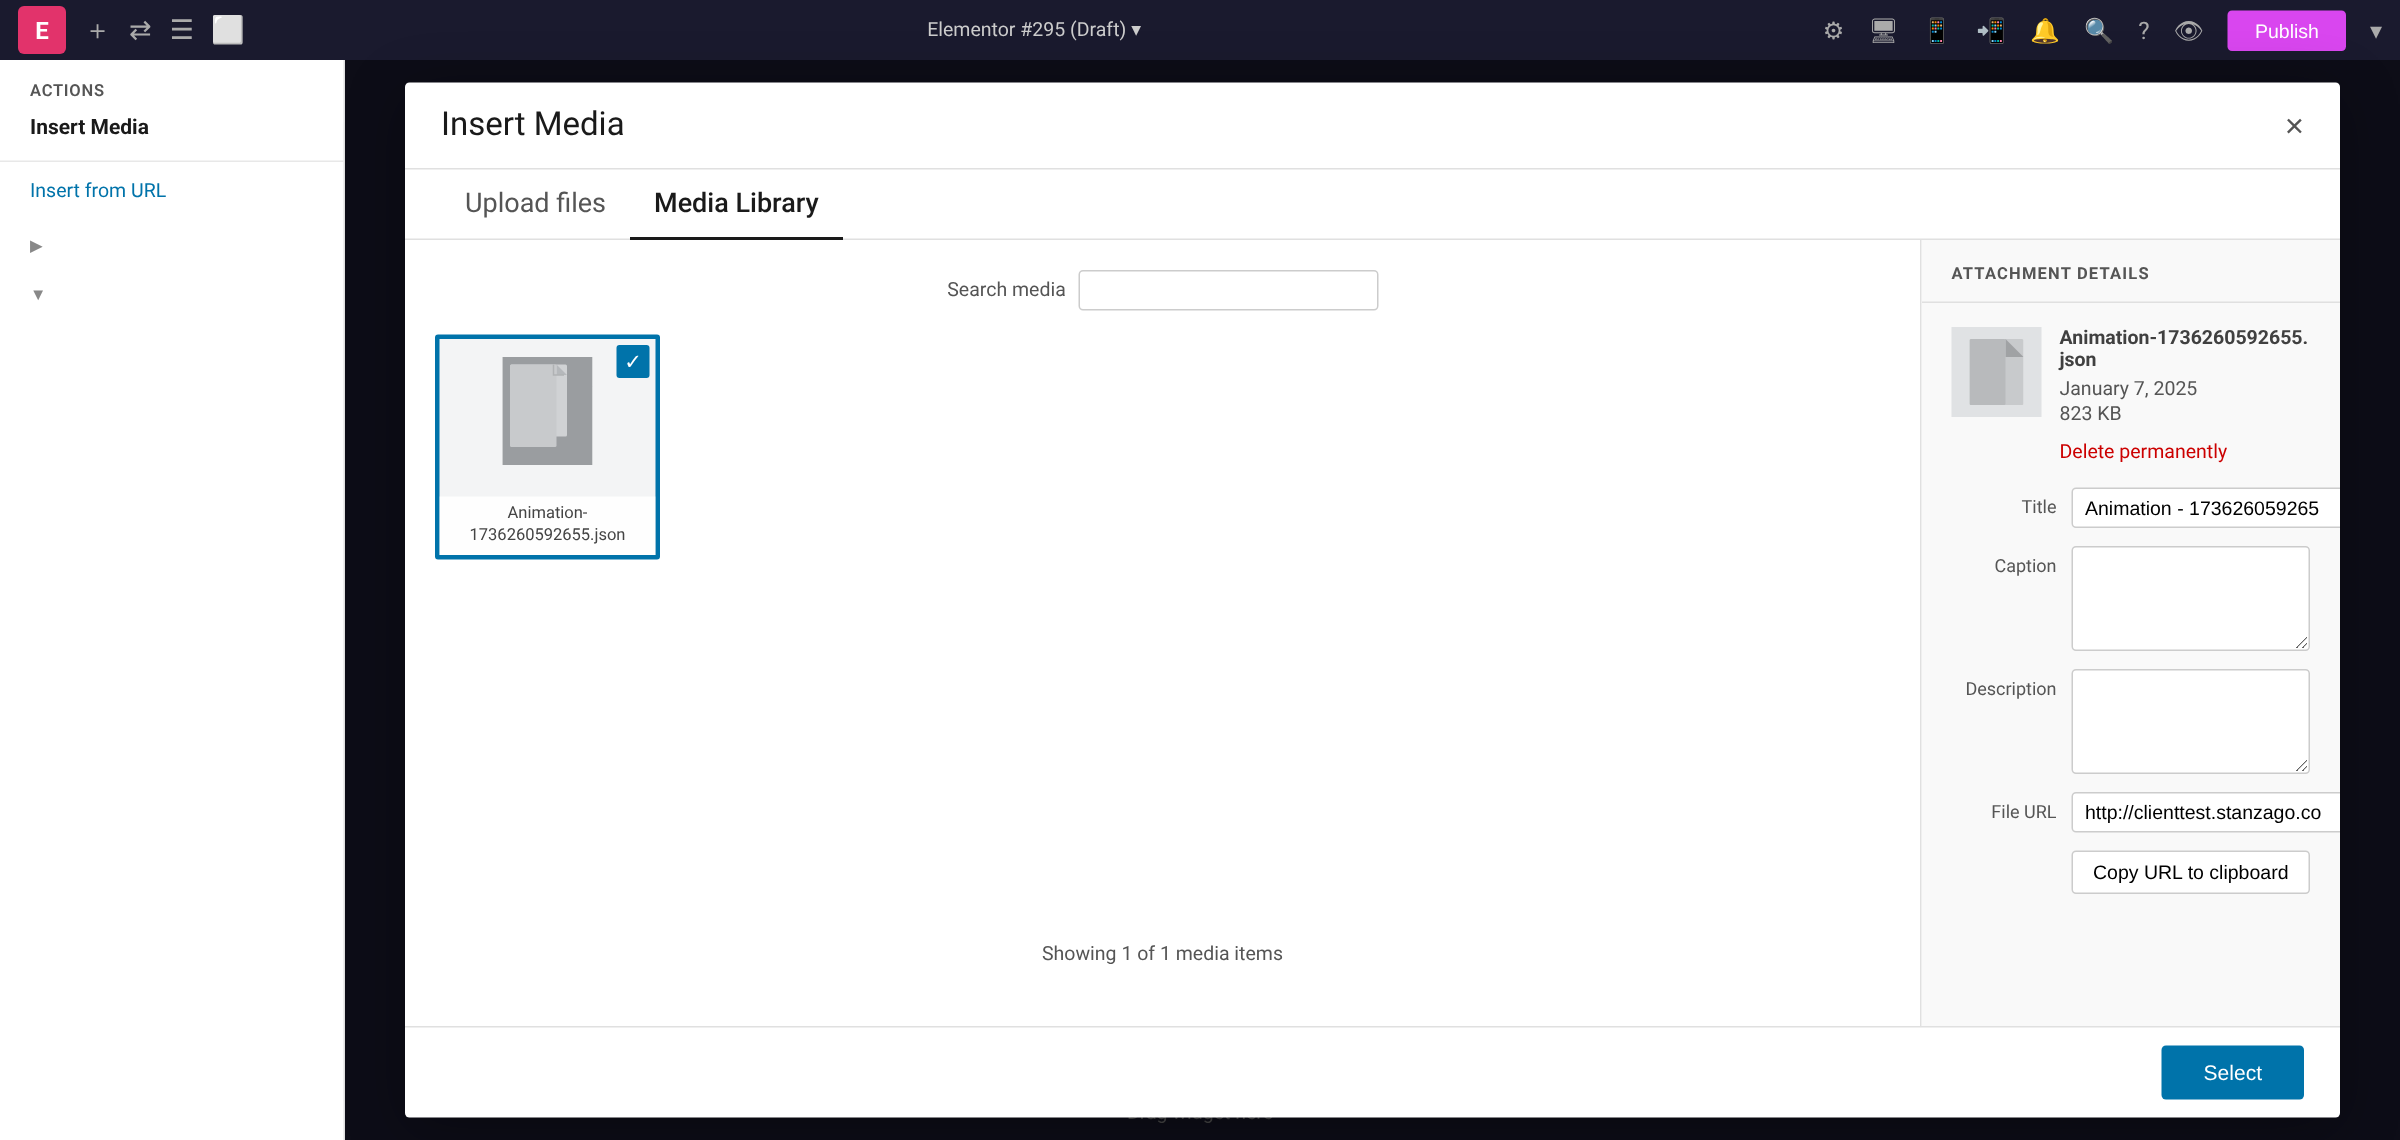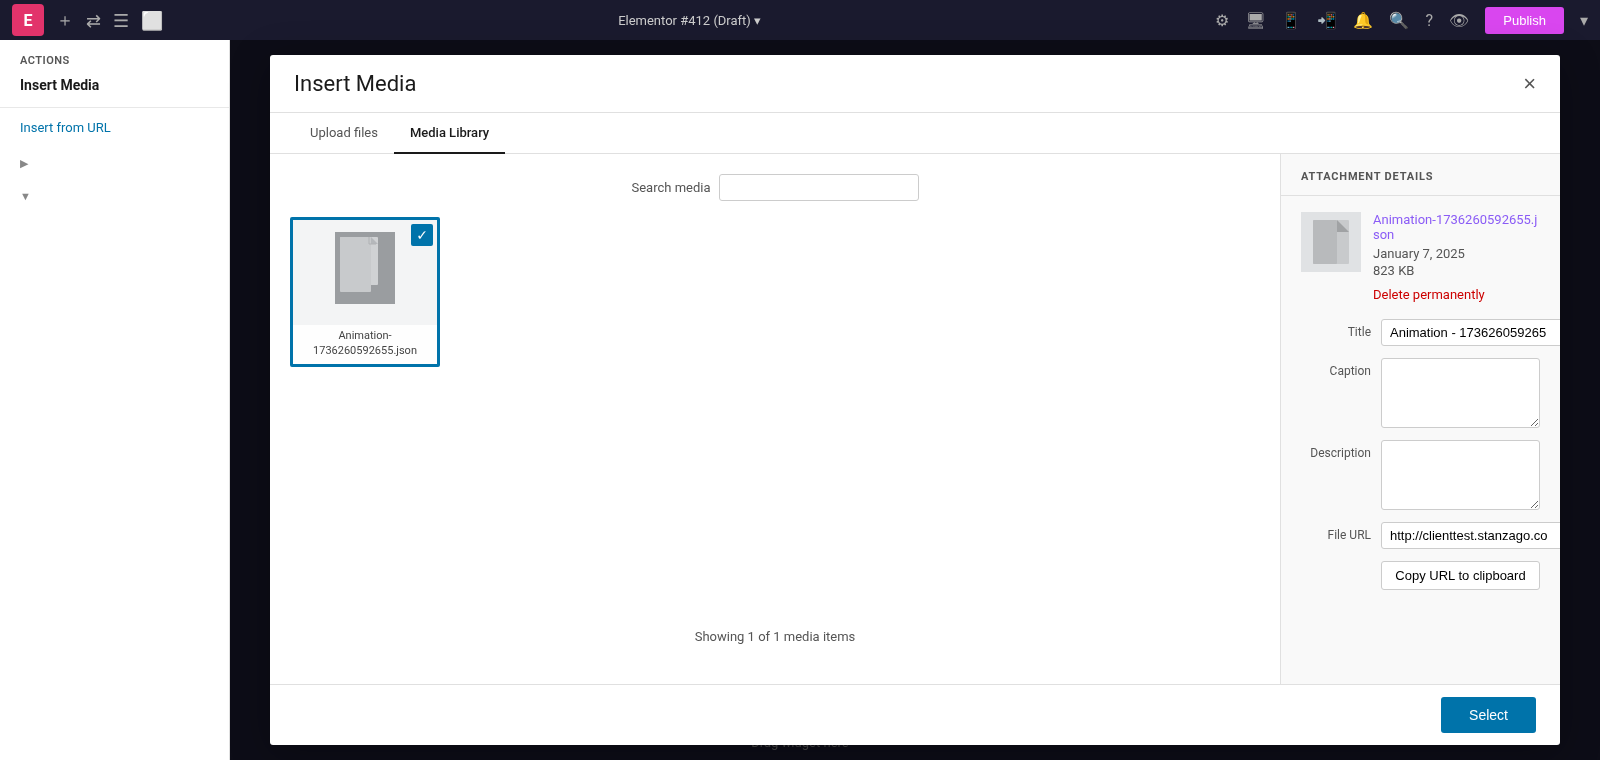--- a/index.html
+++ b/index.html
@@ -152,21 +152,21 @@
 
     
     .modal-tabs {
       display: flex;
       align-items: center;
       padding: 0 24px;
       border-bottom: 1px solid #e0e0e0;
       flex-shrink: 0;
     }
     .modal-tab {
-      font-size: 13px;
+      font-size: 18px;
       padding: 12px 16px;
       cursor: pointer;
       border-bottom: 2px solid transparent;
       color: #555;
       margin-bottom: -1px;
     }
     .modal-tab.active {
       border-bottom-color: #1a1a1a;
       color: #1a1a1a;
       font-weight: 500;
@@ -318,22 +318,22 @@
       display: flex;
       align-items: center;
       justify-content: center;
       flex-shrink: 0;
     }
     .attachment-info {
       flex: 1;
     }
     .attachment-filename {
       font-size: 13px;
-      font-weight: 400;
-      color: #8b5cf6;
+      font-weight: 700;
+      color: #404040;
       word-break: break-all;
       margin-bottom: 4px;
     }
     .attachment-date {
       font-size: 13px;
       color: #555;
       margin-bottom: 2px;
     }
     .attachment-size {
       font-size: 13px;
@@ -420,21 +420,21 @@
 
 <div class="top-toolbar">
   <div class="toolbar-left">
     <div class="toolbar-logo">E</div>
     <span class="toolbar-icon">＋</span>
     <span class="toolbar-icon">⇄</span>
     <span class="toolbar-icon">☰</span>
     <span class="toolbar-icon">⬜</span>
   </div>
   <div class="toolbar-center">
-    <span>Elementor #412</span> <span>(Draft)</span> ▾
+    <span>Elementor #295</span> <span>(Draft)</span> ▾
   </div>
   <div class="toolbar-right">
     <span class="toolbar-icon-btn">⚙</span>
     <span class="toolbar-icon-btn">🖥</span>
     <span class="toolbar-icon-btn">📱</span>
     <span class="toolbar-icon-btn">📲</span>
     <span class="toolbar-icon-btn">🔔</span>
     <span class="toolbar-icon-btn">🔍</span>
     <span class="toolbar-icon-btn">?</span>
     <span class="toolbar-icon-btn">👁</span>

